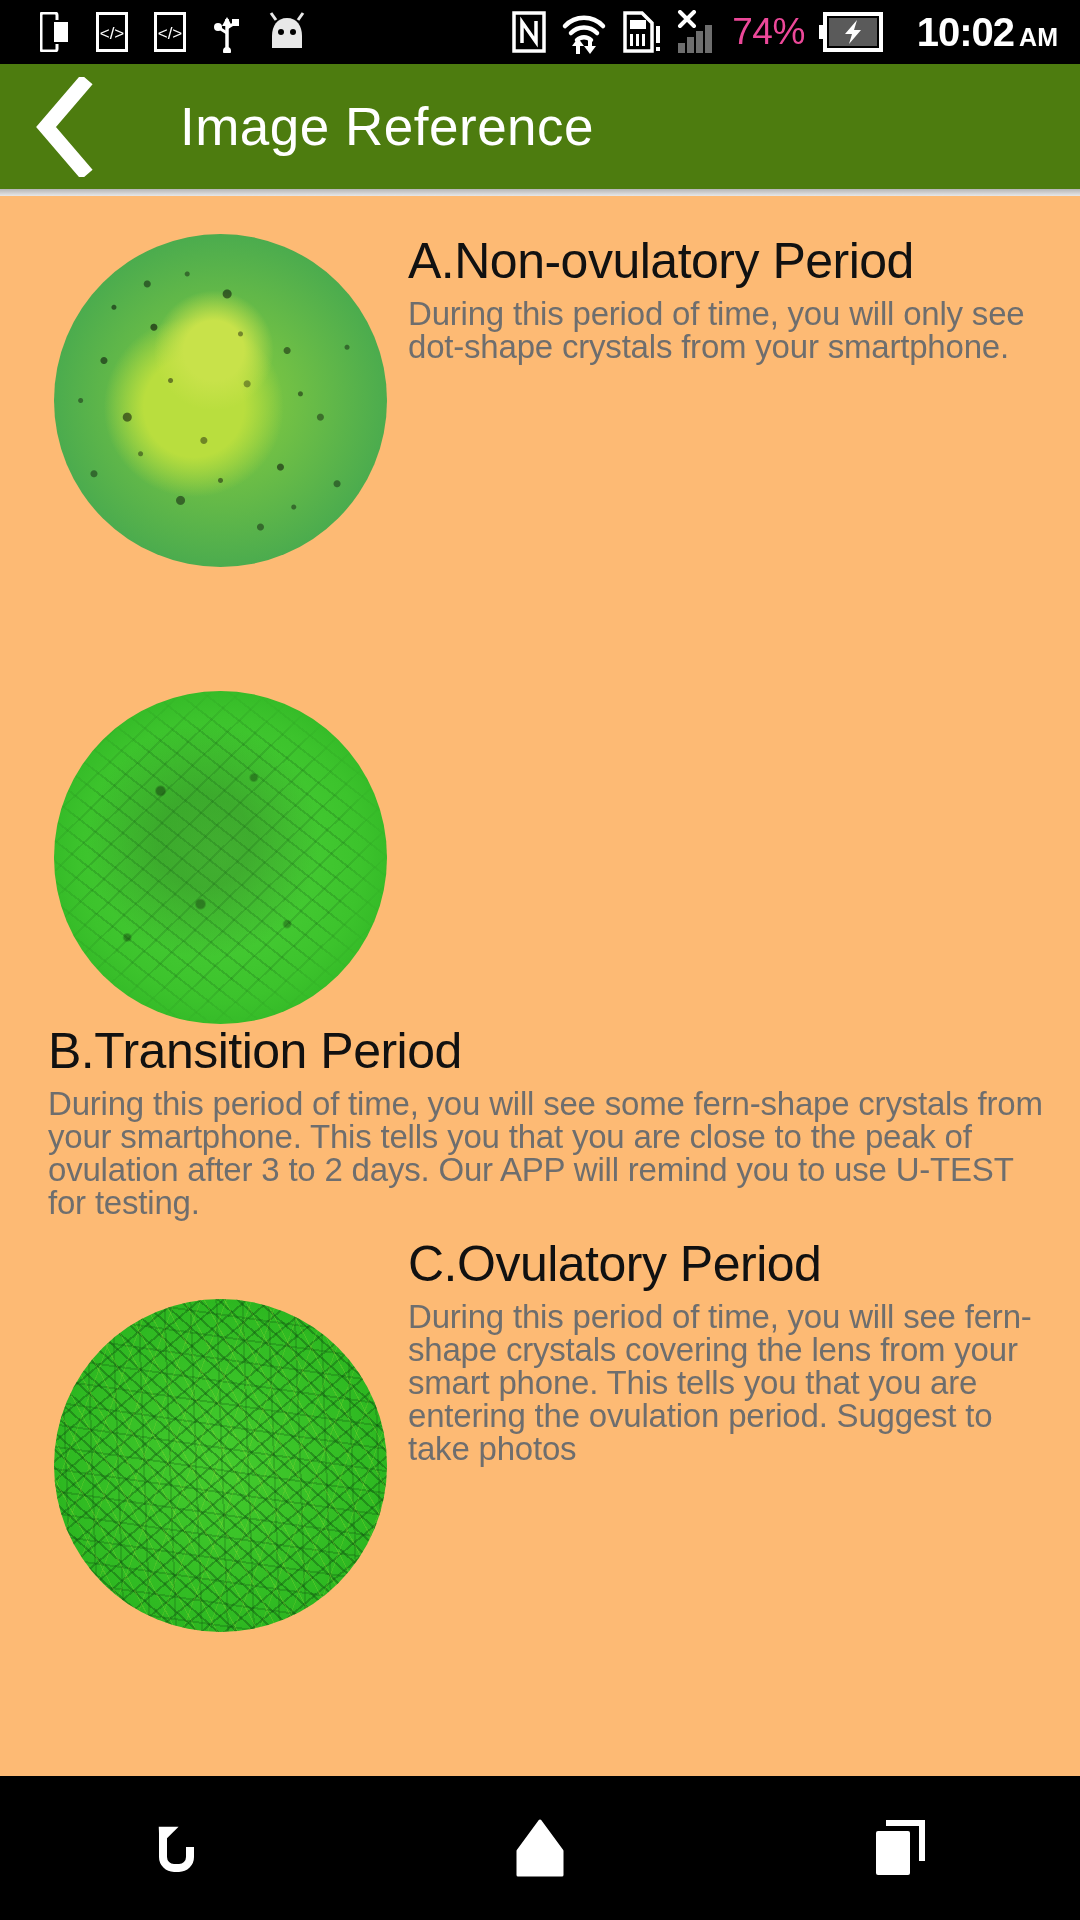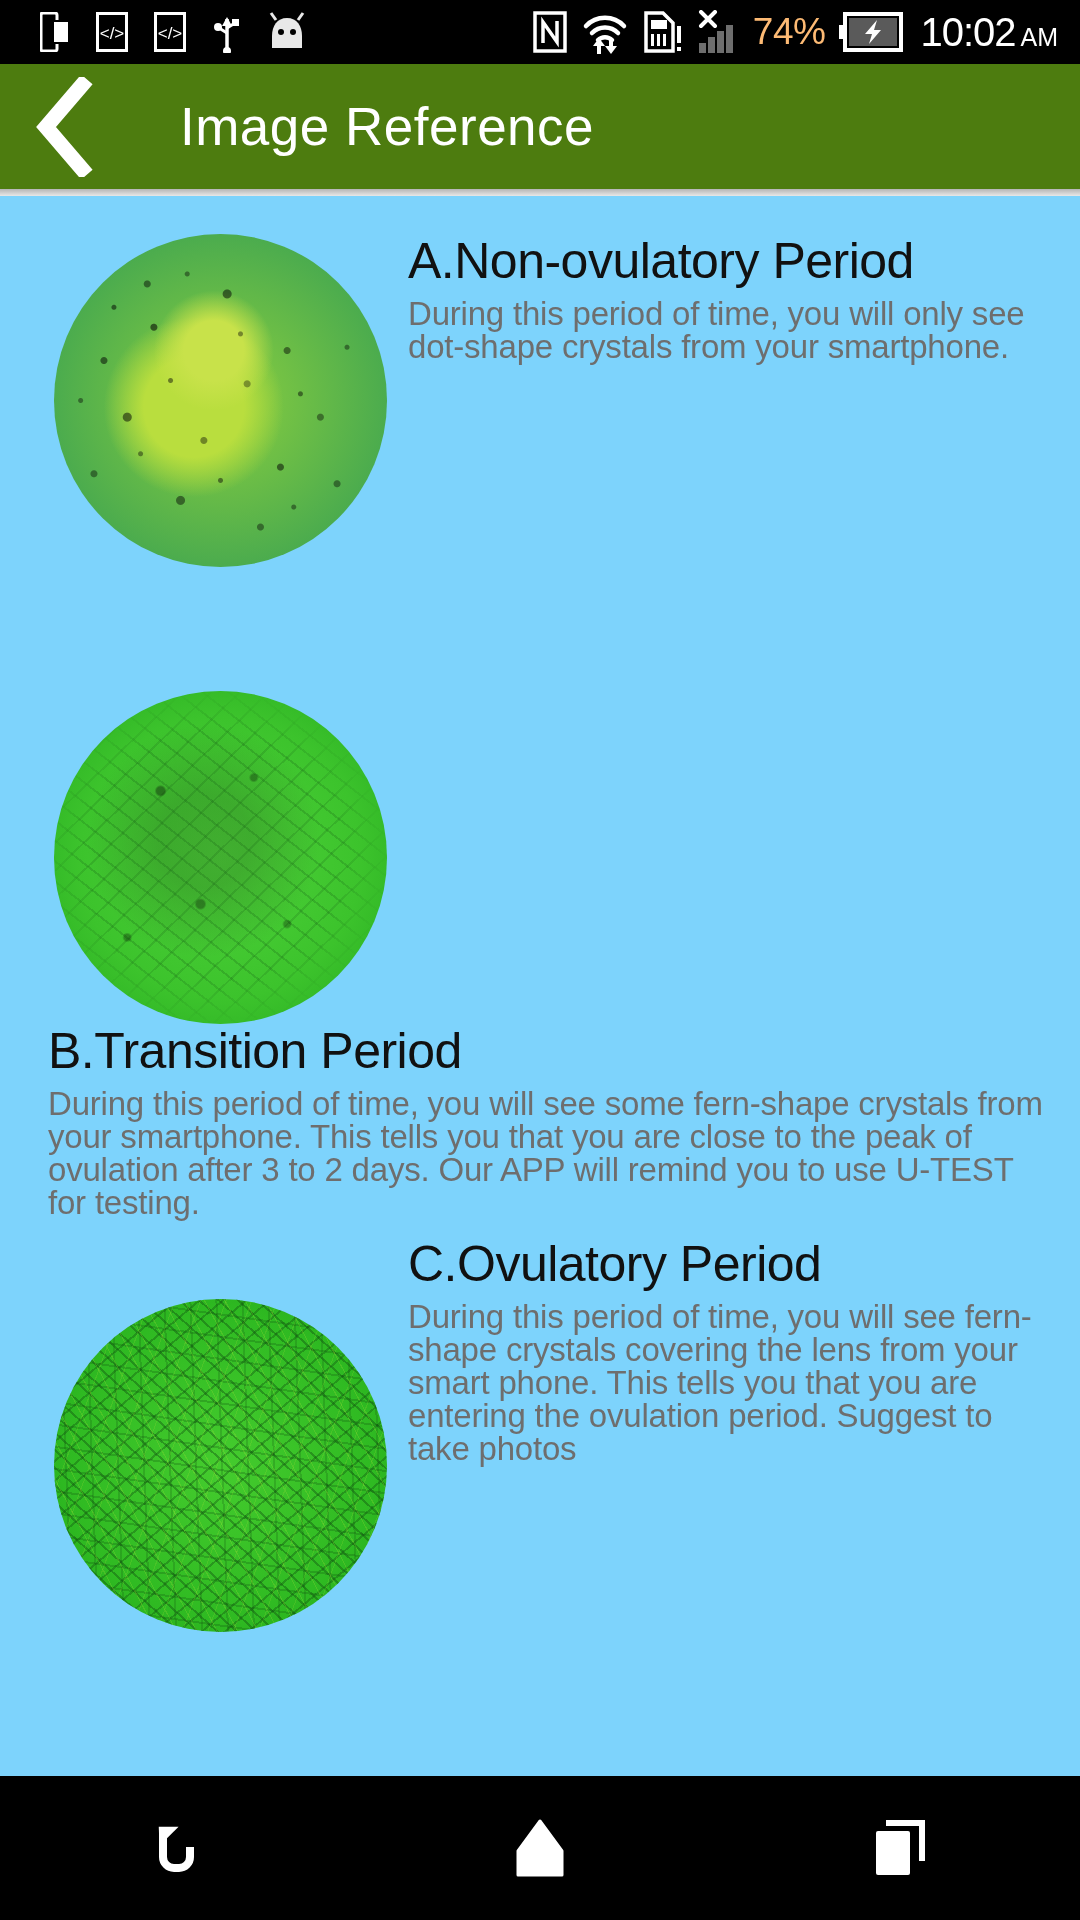--- a/index.html
+++ b/index.html
@@ -15,25 +15,25 @@
     position:absolute; top:0; left:0;
     width:1080px; height:64px;
     background:#000000;
     display:flex; align-items:center;
   }
   .sb-left { display:flex; align-items:center; gap:26px; padding-left:40px; }
   .sb-right { display:flex; align-items:center; gap:14px; margin-left:auto; padding-right:22px; }
   .sb-icon { display:flex; align-items:center; justify-content:center; }
 
   .batt-pct {
-    color:#fdba74; font-size:37px; letter-spacing:-0.5px;
+    color:#ec4899; font-size:37px; letter-spacing:-0.5px;
     font-family:"Liberation Sans", sans-serif;
   }
   .clock {
-    color:#ffffff; font-size:40px; letter-spacing:-1px; margin-left:3px;
+    color:#ffffff; font-size:40px; letter-spacing:-1px; margin-left:20px;font-weight:bold;
   }
   .clock .ampm { font-size:25px; margin-left:5px; letter-spacing:0px; }
 
   
   .appbar {
     position:absolute; top:64px; left:0;
     width:1080px; height:125px;
     background:#4d7c0f;
     display:flex; align-items:center;
   }
@@ -50,21 +50,21 @@
   .appbar-shadow {
     position:absolute; top:189px; left:0;
     width:1080px; height:7px;
     background:linear-gradient(to bottom, #b5b5b5, #e8e8e8);
   }
 
   
   .content {
     position:absolute; top:196px; left:0;
     width:1080px; height:1580px;
-    background:#7dd3fc;
+    background:#fdba74;
     overflow:hidden;
   }
   .section {
     display:flex;
     align-items:flex-start;
     padding-left:40px;
     padding-right:30px;
   }
   .thumb-col { width:360px; flex:0 0 360px; display:flex; justify-content:center; }
   .text-col  { flex:1; padding-left:8px; }

